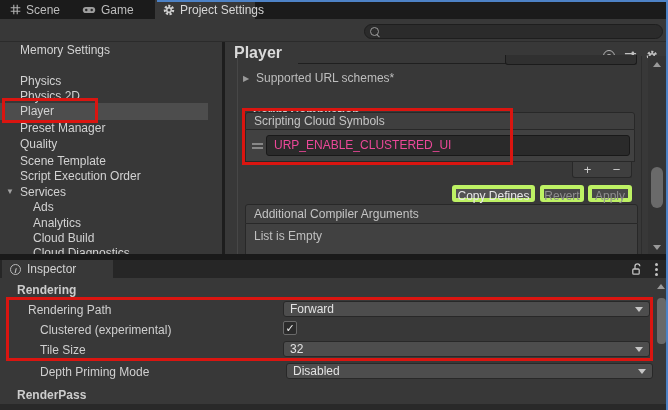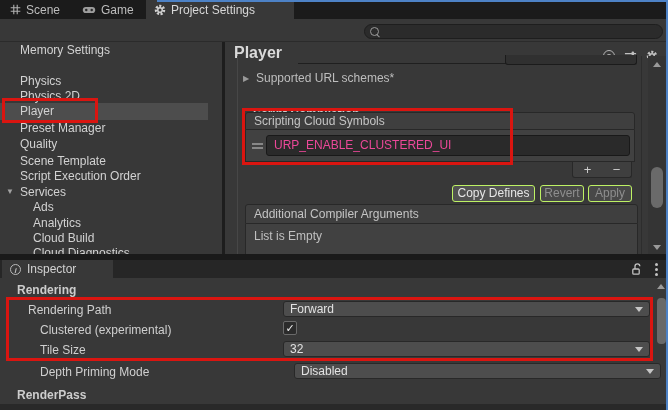--- a/index.html
+++ b/index.html
@@ -46,21 +46,21 @@
   .listbox-hdr{position:absolute;background:#3f3f3f;border:1px solid #282828;border-radius:3px 3px 0 0;
                box-sizing:border-box;padding-left:8px;color:#c4c4c4;}
   .listbox-body{position:absolute;background:#414141;border:1px solid #282828;border-top:none;box-sizing:border-box;}
   .txtfield{position:absolute;background:#2a2a2a;border:1px solid #191919;border-radius:3px;
             box-sizing:border-box;color:#ec4899;padding-left:7px;line-height:19px;white-space:nowrap;overflow:hidden;}
   .draghandle{position:absolute;width:11px;}
   .draghandle i{display:block;height:2px;background:#878787;margin-bottom:2px;}
   .list-footer{position:absolute;background:#3f3f3f;border:1px solid #282828;border-top:none;
                border-radius:0 0 3px 3px;box-sizing:border-box;display:flex;align-items:center;
                justify-content:space-around;color:#d0d0d0;font-size:13px;}
-  .btn{position:absolute;height:17px;background:#525252;border:1px solid #bef264;border-radius:3px;
+  .btn{position:absolute;height:17px;background:#525252;border:4px solid #bef264;border-radius:3px;
        box-sizing:border-box;color:#e6e6e6;text-align:center;line-height:15px;font-size:12px;}
   .btn.disabled{background:#484848;color:#8e8e8e;}
   
   .inspector{position:absolute;left:0;top:260px;width:668px;height:150px;background:#383838;overflow:hidden;}
   .insp-well{position:absolute;left:0;top:0;width:668px;height:18px;background:#262626;}
   .insp-tab{position:absolute;left:2px;top:0;width:111px;height:18px;background:#383838;display:flex;
             align-items:center;gap:6px;padding-left:8px;box-sizing:border-box;color:#d2d2d2;}
   .info-circ{width:11px;height:11px;border-radius:50%;border:1px solid #b9b9b9;color:#b9b9b9;
              font-size:8px;font-style:italic;font-weight:bold;text-align:center;line-height:11px;
              box-sizing:border-box;flex:none;}
@@ -96,21 +96,21 @@
       <span>Game</span>
     </div>
     <div class="tab" style="left:2px;">
       <span>
         <svg width="11" height="11" viewBox="0 0 16 16">
             <path d="M5.5 1v14M10.5 1v14M1 5.5h14M1 10.5h14" stroke="#b0b0b0" stroke-width="1.6" fill="none"></path>
           </svg>
       </span>
       <span>Scene</span>
     </div>
-    <div class="tab active" style="left:146px;width:148px;">
+    <div class="tab active" style="left:155px;width:100px;">
       <span>
         <svg width="12" height="12" viewBox="0 0 16 16">
             <circle cx="8" cy="8" r="5" fill="none" stroke="#d0d0d0" stroke-width="4" stroke-dasharray="2.6 1.8"></circle>
             <circle cx="8" cy="8" r="3" fill="none" stroke="#d0d0d0" stroke-width="2"></circle>
           </svg>
       </span>
       <span>Project Settings</span>
     </div>
   </div>
   <div class="blue-top"></div>
@@ -238,21 +238,21 @@
       <span>✓</span>
     </div>
 
     <div class="row-label" style="left:40px;top:83px;">Tile Size</div>
     <div class="dropdown" style="left:283px;top:81px;width:367px;">
       <span>32</span>
       <span class="caret"></span>
     </div>
 
     <div class="row-label" style="left:40px;top:105px;">Depth Priming Mode</div>
-    <div class="dropdown" style="left:294px;top:103px;width:367px;">
+    <div class="dropdown" style="left:286px;top:103px;width:367px;">
       <span>Disabled</span>
       <span class="caret"></span>
     </div>
 
     <div class="bold-hdr" style="left:17px;top:128px;">RenderPass</div>
 
     <span class="arrow-up" style="left:657px;top:24px;"></span>
     <div class="sb-thumb" style="left:657px;top:38px;width:9px;height:46px;background:#696969;border-radius:4px;"></div>
     <div class="abs" style="left:0;top:144px;width:668px;height:6px;background:#292929;"></div>
   </div>

